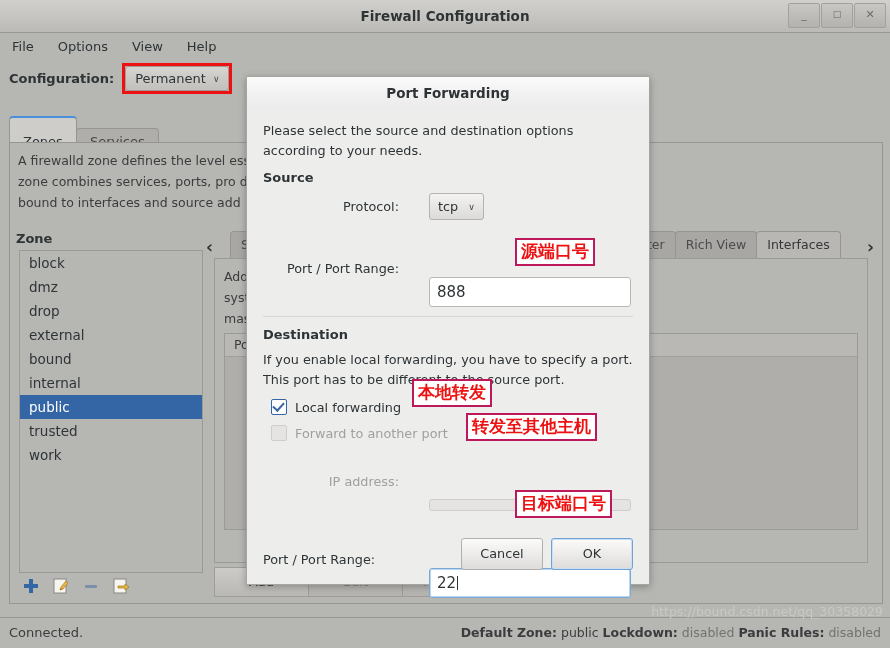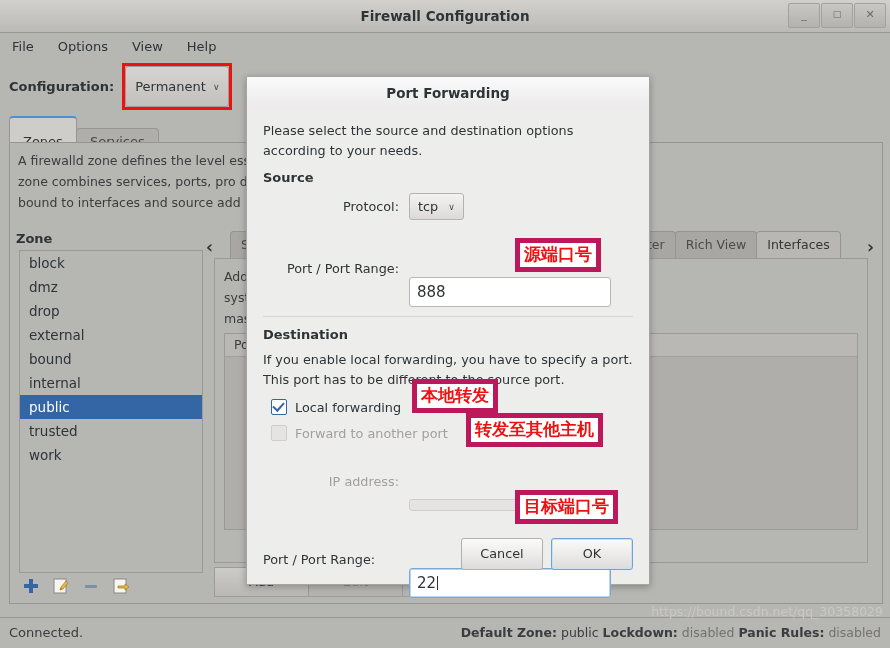--- a/index.html
+++ b/index.html
@@ -36,21 +36,21 @@
   }
   .menuitem{font-size:13px;color:#2e3436;padding:2px 3px;}
 
   
   .configrow{position:absolute;left:9px;top:63px;display:flex;align-items:center;gap:8px;}
   .configlabel{font-weight:bold;font-size:13px;}
   .redbox{border:3px solid #ee1111;}
   .combo{
     background:linear-gradient(to bottom,#d6d4d1,#c2c0bd);
     border:1px solid #9e9c99;border-radius:3px;
-    padding:12px 9px;font-size:13px;display:flex;align-items:center;gap:7px;color:#2e3436;
+    padding:4px 9px;font-size:13px;display:flex;align-items:center;gap:7px;color:#2e3436;
   }
   .caret{font-size:9px;color:#4a4a48;}
 
   
   .maintabs{position:absolute;left:9px;top:116px;display:flex;align-items:flex-end;}
   .mtab{
     background:#b0aeab;border:1px solid #97958f;border-bottom:none;
     border-radius:4px 4px 0 0;padding:5px 13px 6px;font-size:13px;color:#46474a;
     margin-right:-1px;
   }
@@ -110,21 +110,21 @@
     background:#ededec;border:1px solid #a7a5a2;
     box-shadow:0 2px 7px rgba(0,0,0,.28);
   }
   .dtitle{
     height:32px;line-height:32px;text-align:center;font-weight:bold;font-size:13.5px;
     background:linear-gradient(to bottom,#fafafa,#eceaea);color:#2e3436;
   }
   .dbody{padding:8px 16px 0;position:relative;}
   .dintro{font-size:12.8px;line-height:20px;color:#2e3436;margin:4px 0 9px;}
   .sechdr{font-weight:bold;font-size:13px;margin:0 0 8px;color:#2e3436;}
-  .frow{display:flex;align-items:center;margin-bottom:9px;}
+  .frow{display:flex;align-items:center;margin-bottom:9px;gap:20px;}
   .flabel{font-size:12.8px;color:#2e3436;text-align:right;}
   .flabel.dis{color:#a2a09e;}
   .tfield{
     background:#fff;border:1px solid #bab8b5;border-radius:3px;
     padding:5px 7px;font-size:15px;color:#2e3436;margin-top:48px;
   }
   .tfield.focus{border:1px solid #7aa8d4;box-shadow:0 0 0 1px #bcd6ee inset;}
   .tfield.dis{background:#e6e4e3;border:1px solid #d0cecd;}
   .caretbar{display:inline-block;width:1px;height:14px;background:#2e3436;vertical-align:-2px;margin-left:1px;}
   .dcombo{
@@ -149,21 +149,21 @@
   .dbtns{position:absolute;right:16px;bottom:14px;display:flex;gap:8px;}
   .dbtn{
     width:80px;text-align:center;padding:7px 0 8px;font-size:12.8px;color:#2e3436;
     background:linear-gradient(to bottom,#fbfbfa,#dedcda);
     border:1px solid #b2b0ad;border-radius:3px;
   }
   .dbtn.default{border:1px solid #6fa3d8;box-shadow:0 0 0 1px #cbe0f4 inset;}
 
   
   .anno{
-    position:absolute;border:5px solid #be185d;background:#fff;
+    position:absolute;border:2px solid #be185d;background:#fff;
     color:#ee1111;font-weight:bold;font-size:17px;line-height:1;
     padding:3px 4px 4px;white-space:nowrap;
     font-family:"DejaVu Sans","Liberation Sans",sans-serif;
   }
 
   
   .statusbar{
     position:absolute;left:0;bottom:0;width:890px;height:30px;
     background:#b6b6b3;border-top:1px solid #9a9894;
   }

